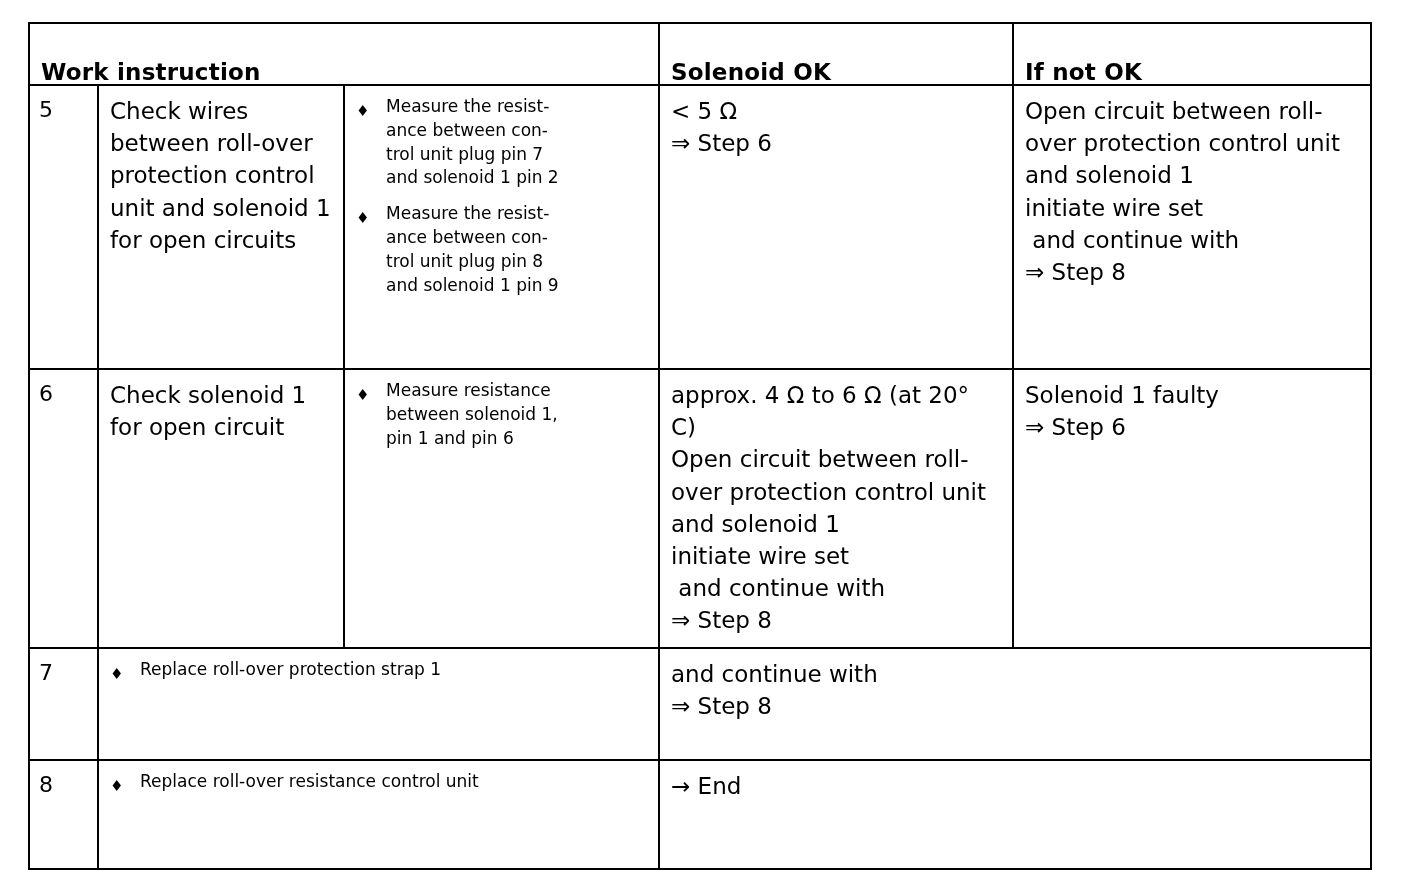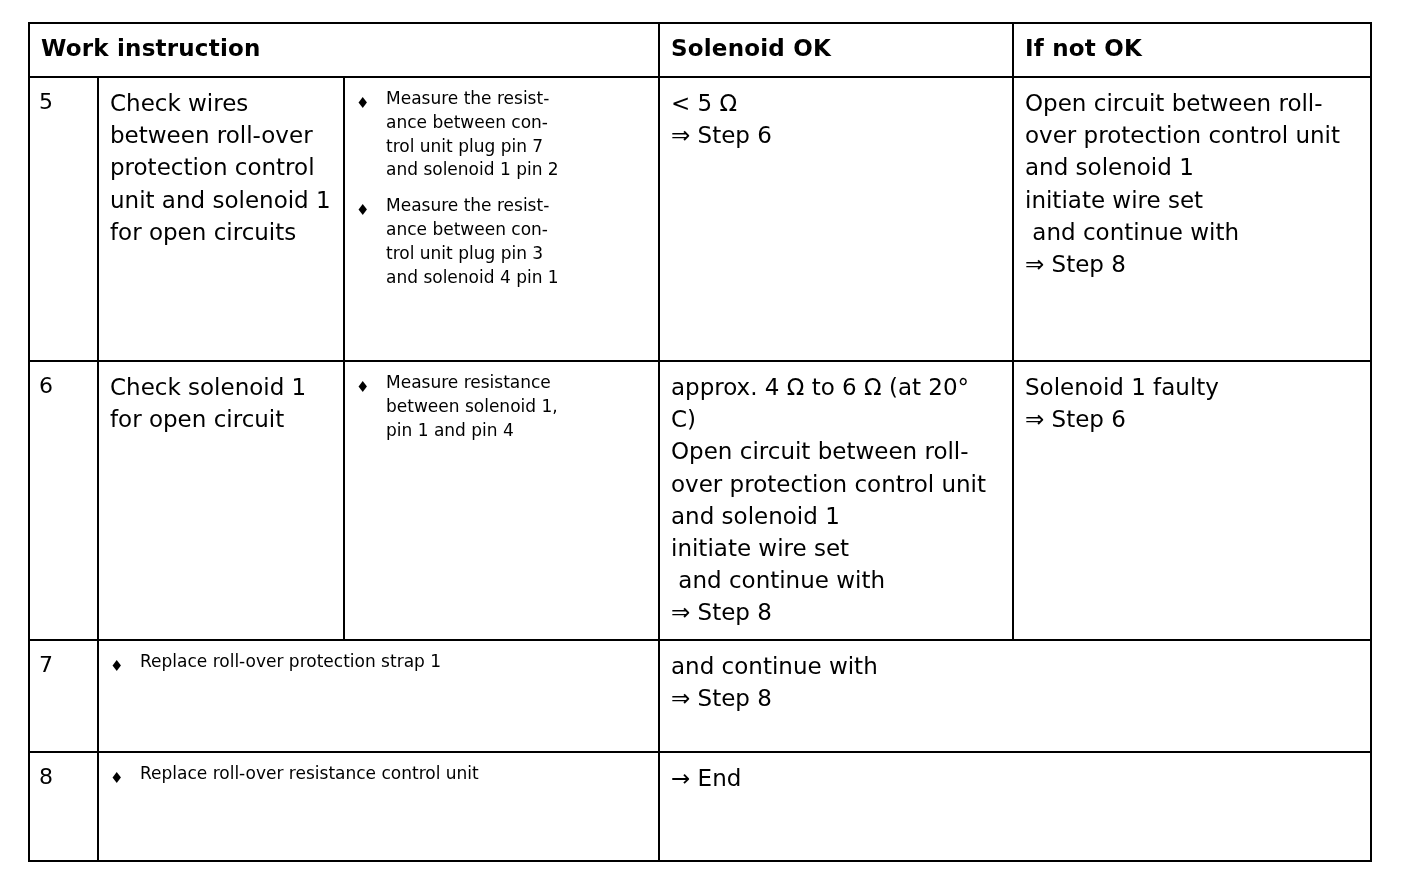--- a/index.html
+++ b/index.html
@@ -51,20 +51,21 @@
     height: 52px;
     font-weight: bold;
     font-size: 23px;
     line-height: 1.0;
     text-align: left;
   }
   .hd-inner {
     padding: 13px 10px 0 11px;
     white-space: nowrap;
     letter-spacing: 0.2px;
+    margin-top: 24px;
   }
 
   
   .cell {
     padding: 9px 8px 10px 11px;
     font-size: 23px;
     line-height: 1.40;
   }
   .cell.step {
     padding-left: 9px;
@@ -161,22 +162,22 @@
                 <span class="ln">ance between con-</span>
                 <span class="ln">trol unit plug pin 7</span>
                 <span class="ln">and solenoid 1 pin 2</span>
               </span>
             </div>
             <div class="bullet">
               <span class="mark">♦</span>
               <span class="btext">
                 <span class="ln">Measure the resist-</span>
                 <span class="ln">ance between con-</span>
-                <span class="ln">trol unit plug pin 3</span>
-                <span class="ln">and solenoid 4 pin 1</span>
+                <span class="ln">trol unit plug pin 8</span>
+                <span class="ln">and solenoid 1 pin 9</span>
               </span>
             </div>
           </div>
         </td>
         <td>
           <div class="cell">
             <span class="ln">&lt; 5 Ω</span>
             <span class="ln">⇒ Step 6</span>
           </div>
         </td>
@@ -202,21 +203,21 @@
             <span class="ln">for open circuit</span>
           </div>
         </td>
         <td>
           <div class="cell tight">
             <div class="bullet">
               <span class="mark">♦</span>
               <span class="btext">
                 <span class="ln">Measure resistance</span>
                 <span class="ln">between solenoid 1,</span>
-                <span class="ln">pin 1 and pin 4</span>
+                <span class="ln">pin 1 and pin 6</span>
               </span>
             </div>
           </div>
         </td>
         <td>
           <div class="cell">
             <span class="ln">approx. 4 Ω to 6 Ω (at 20°</span>
             <span class="ln">C)</span>
             <span class="ln">Open circuit between roll-</span>
             <span class="ln">over protection control unit</span>

